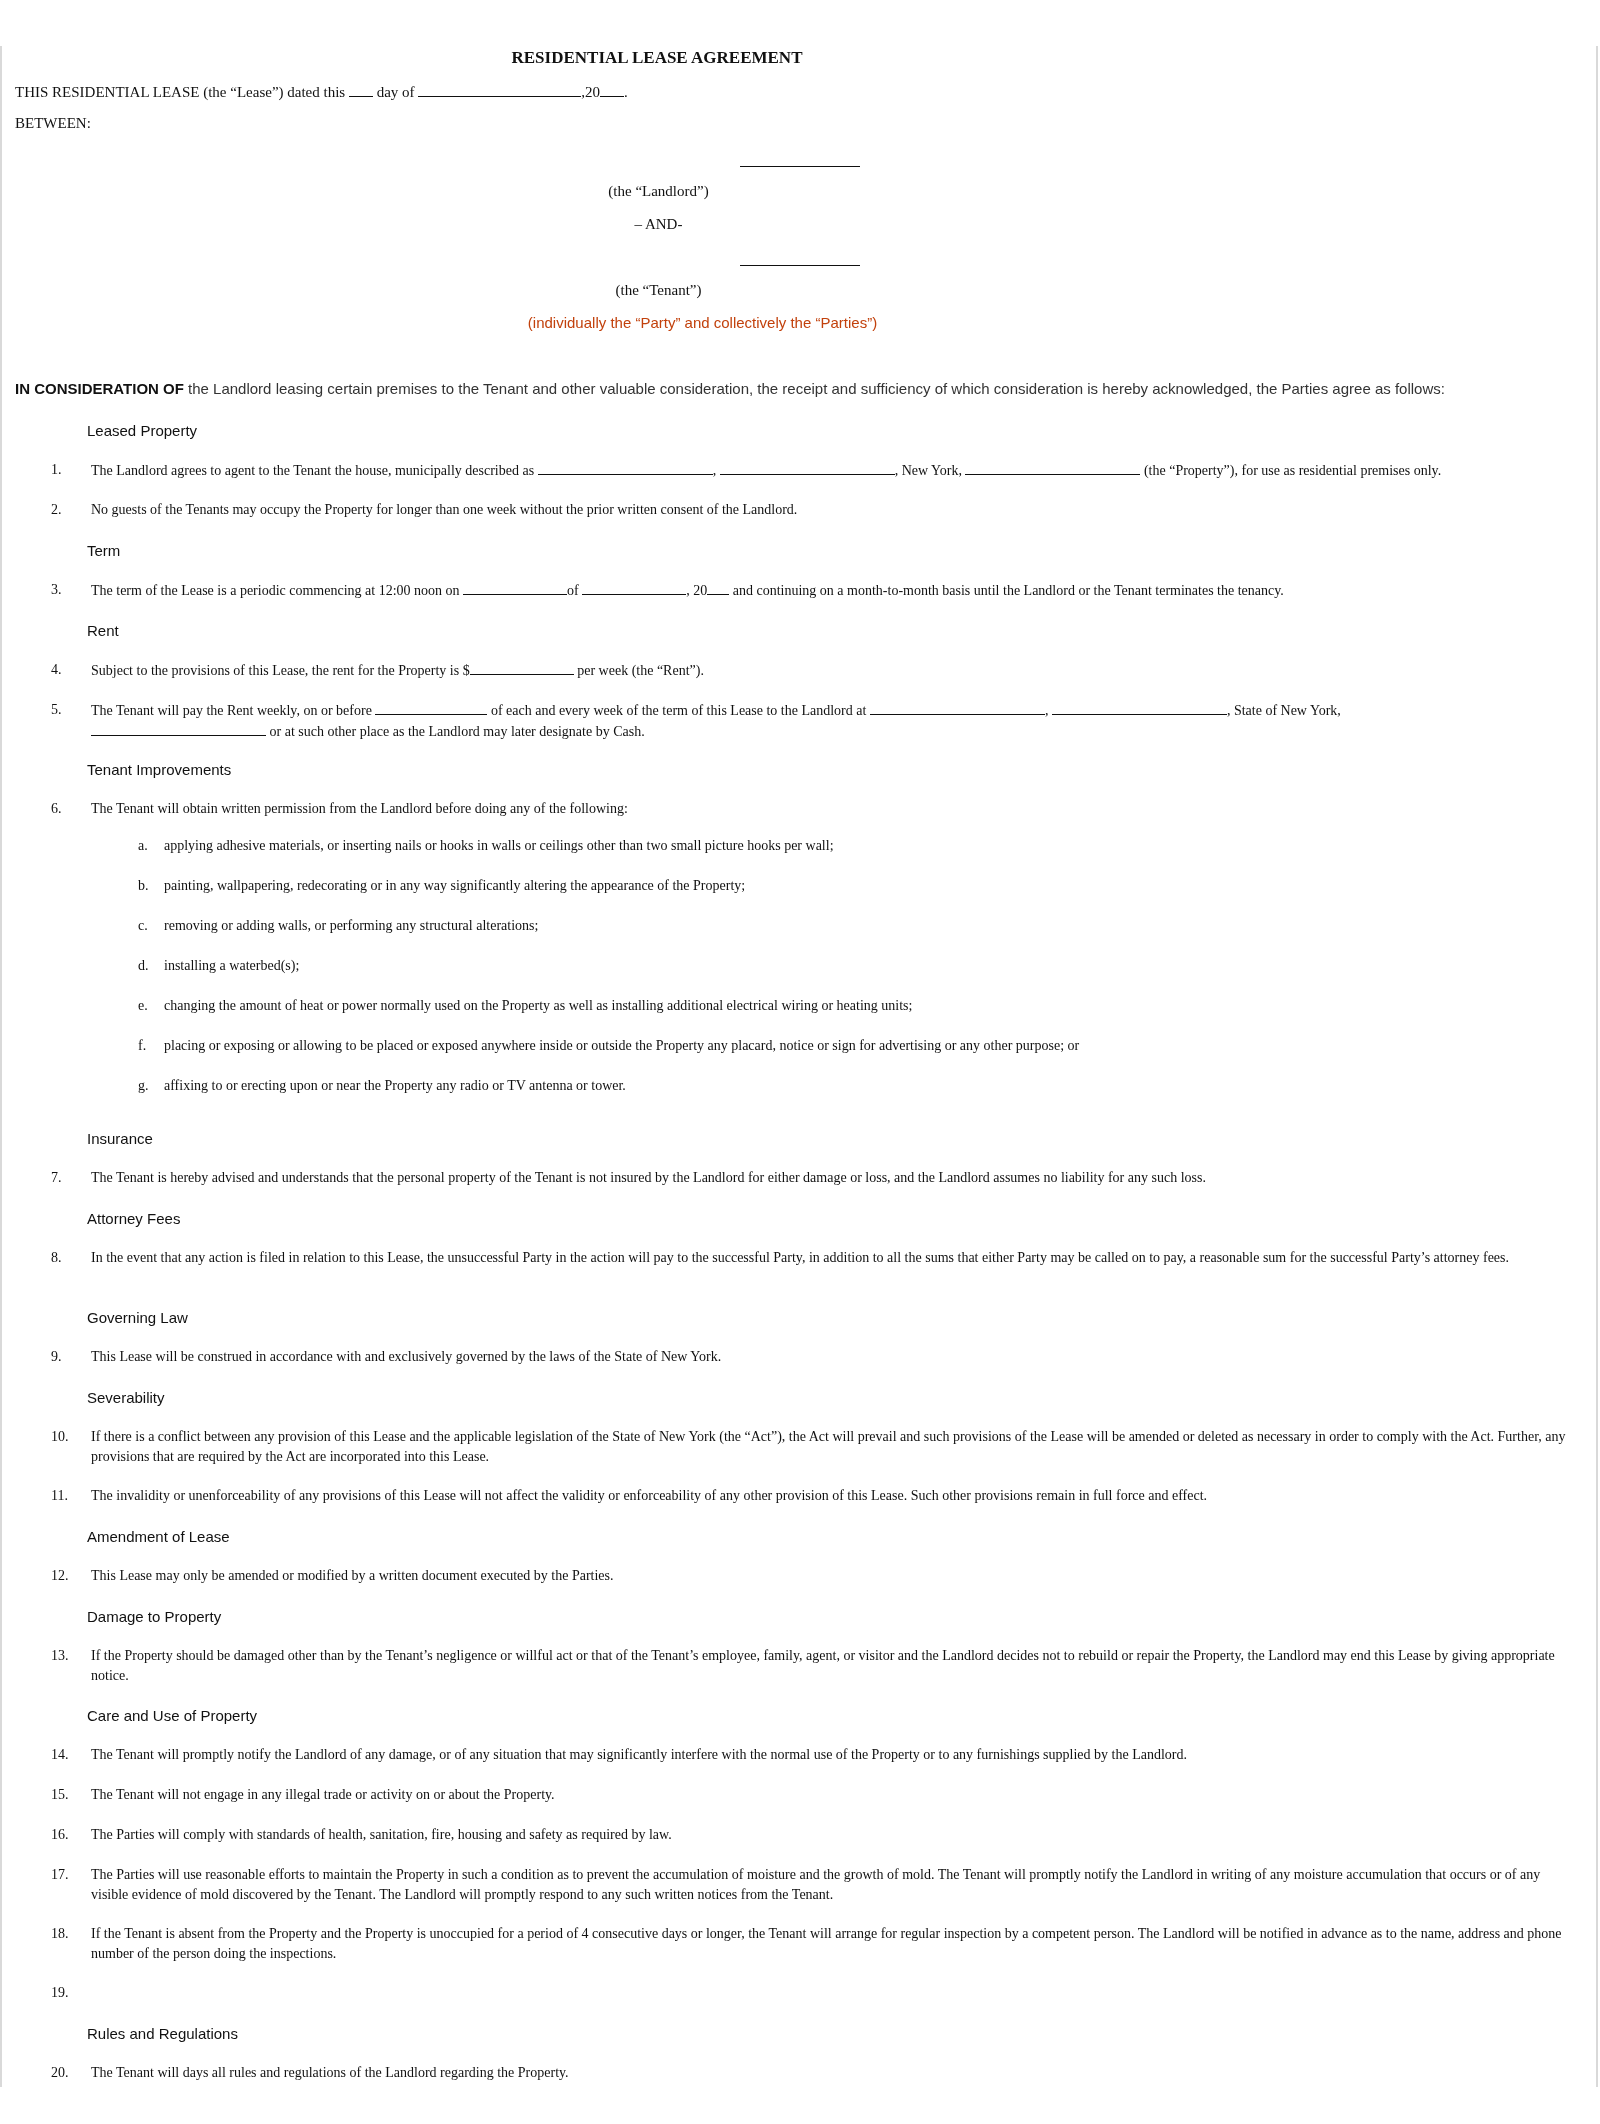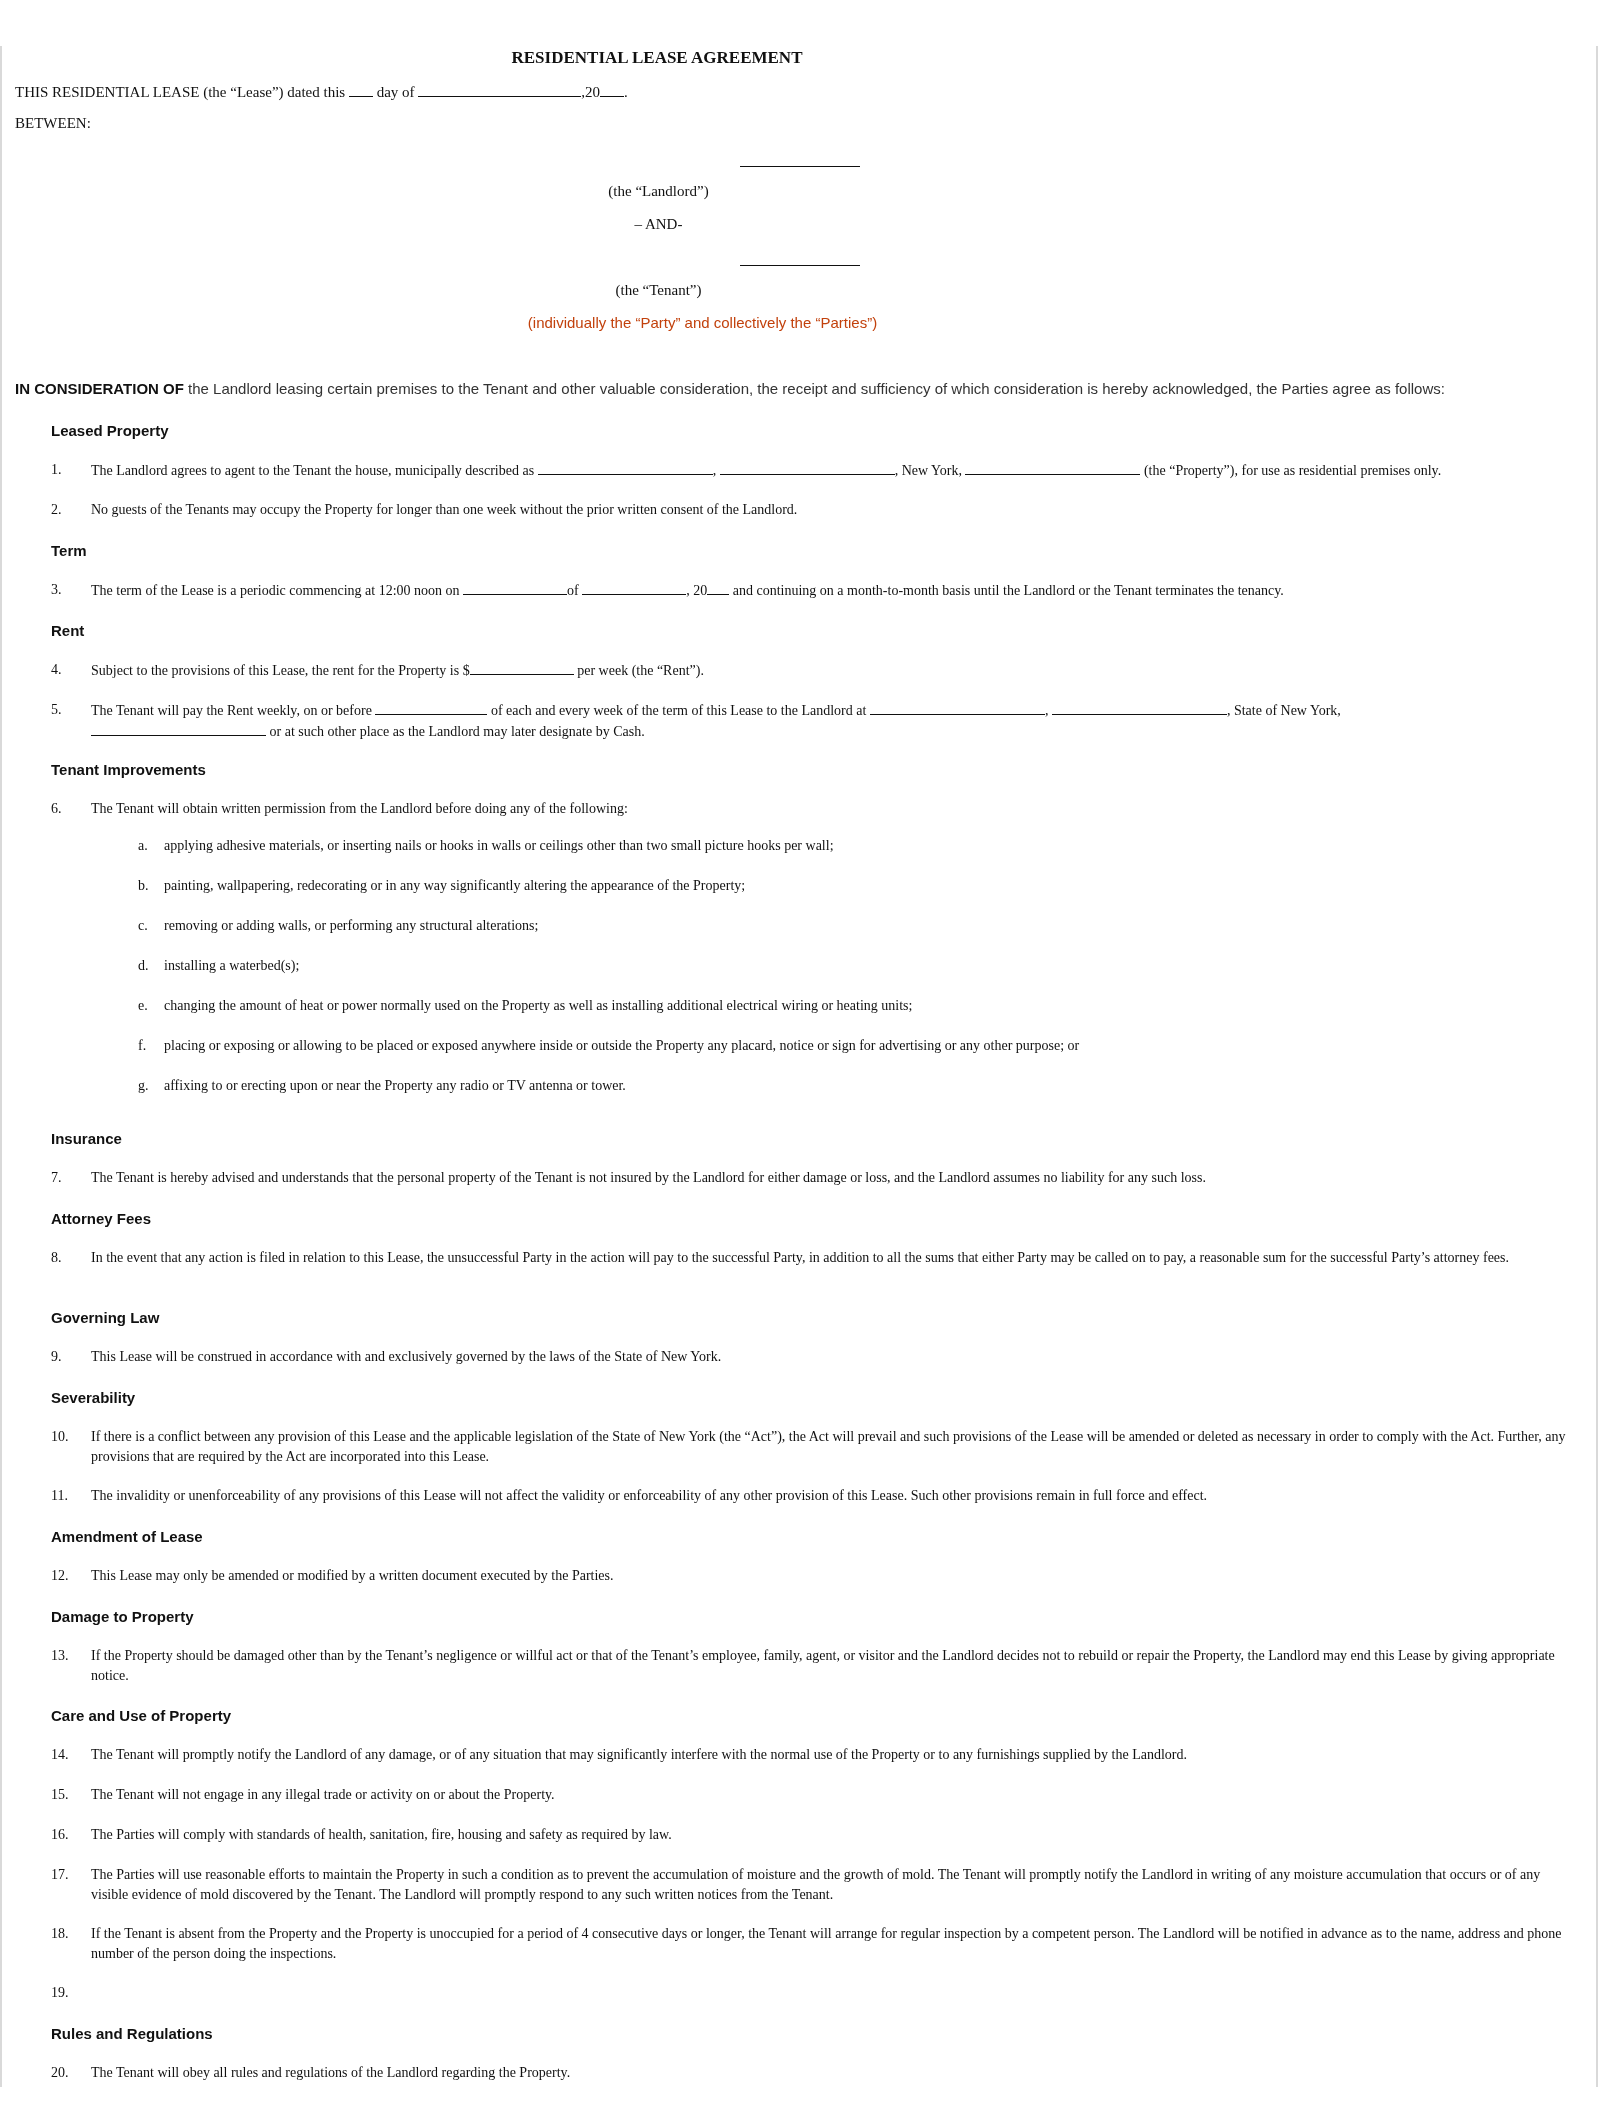--- a/index.html
+++ b/index.html
@@ -17,21 +17,21 @@
   .between { left: 15px; top: 115px; font-size: 15px; }
   .center { left: 0; width: 1317px; text-align: center; }
   .sigline { position: absolute; left: 740px; width: 120px; height: 0; border-top: 1.5px solid #111; }
   .party { font-size: 15px; }
   .parties-note { font-size: 15px; color: #c2410c; font-family: "Liberation Sans", "DejaVu Sans", sans-serif; font-weight: 300; margin-left: 44px; }
   .consideration { left: 15px; top: 380px; font-size: 15px; color: #333; }
   .consideration b { color: #111; font-weight: bold; }
   .u { display: inline-block; border-bottom: 1.2px solid #111; height: 14px; vertical-align: baseline; }
 
   .body { position: absolute; left: 0; top: 420px; width: 1598px; }
-  .heading { position: relative; height: 40px; padding-left: 51px; font-size: 15px; font-weight: bold; line-height: 22px; }
+  .heading { position: relative; height: 40px; padding-left: 51px; font-size: 15px; font-weight: normal; line-height: 22px; margin-left: 36px; }
   .item { position: relative; font-size: 14px; line-height: 20px; padding-left: 91px; padding-right: 20px; min-height: 40px; box-sizing: border-box; }
   .item .num { position: absolute; left: 51px; top: 0; }
   .item.two { min-height: 59px; }
   .sub { position: relative; font-size: 14px; line-height: 20px; padding-left: 164px; height: 40px; }
   .sub .letter { position: absolute; left: 138px; top: 0; }
   .sub.first { margin-top: -3px; }
   .sub.last { height: 52px; }
 </style>
 </head>
 <body>
@@ -159,16 +159,16 @@
     <span class="num">18.</span>
     <span>If the Tenant is absent from the Property and the Property is unoccupied for a period of 4 consecutive days or longer, the Tenant will arrange for regular inspection by a competent person. The Landlord will be notified in advance as to the name, address and phone number of the person doing the inspections.</span>
   </div>
   <div class="item serif">
     <span class="num">19.</span>
   </div>
 
   <div class="heading sans">Rules and Regulations</div>
   <div class="item serif">
     <span class="num">20.</span>
-    <span>The Tenant will obey all rules and regulations of the Landlord regarding the Property.</span>
+    <span>The Tenant will days all rules and regulations of the Landlord regarding the Property.</span>
   </div>
 
 </div>
 
 </body></html>

